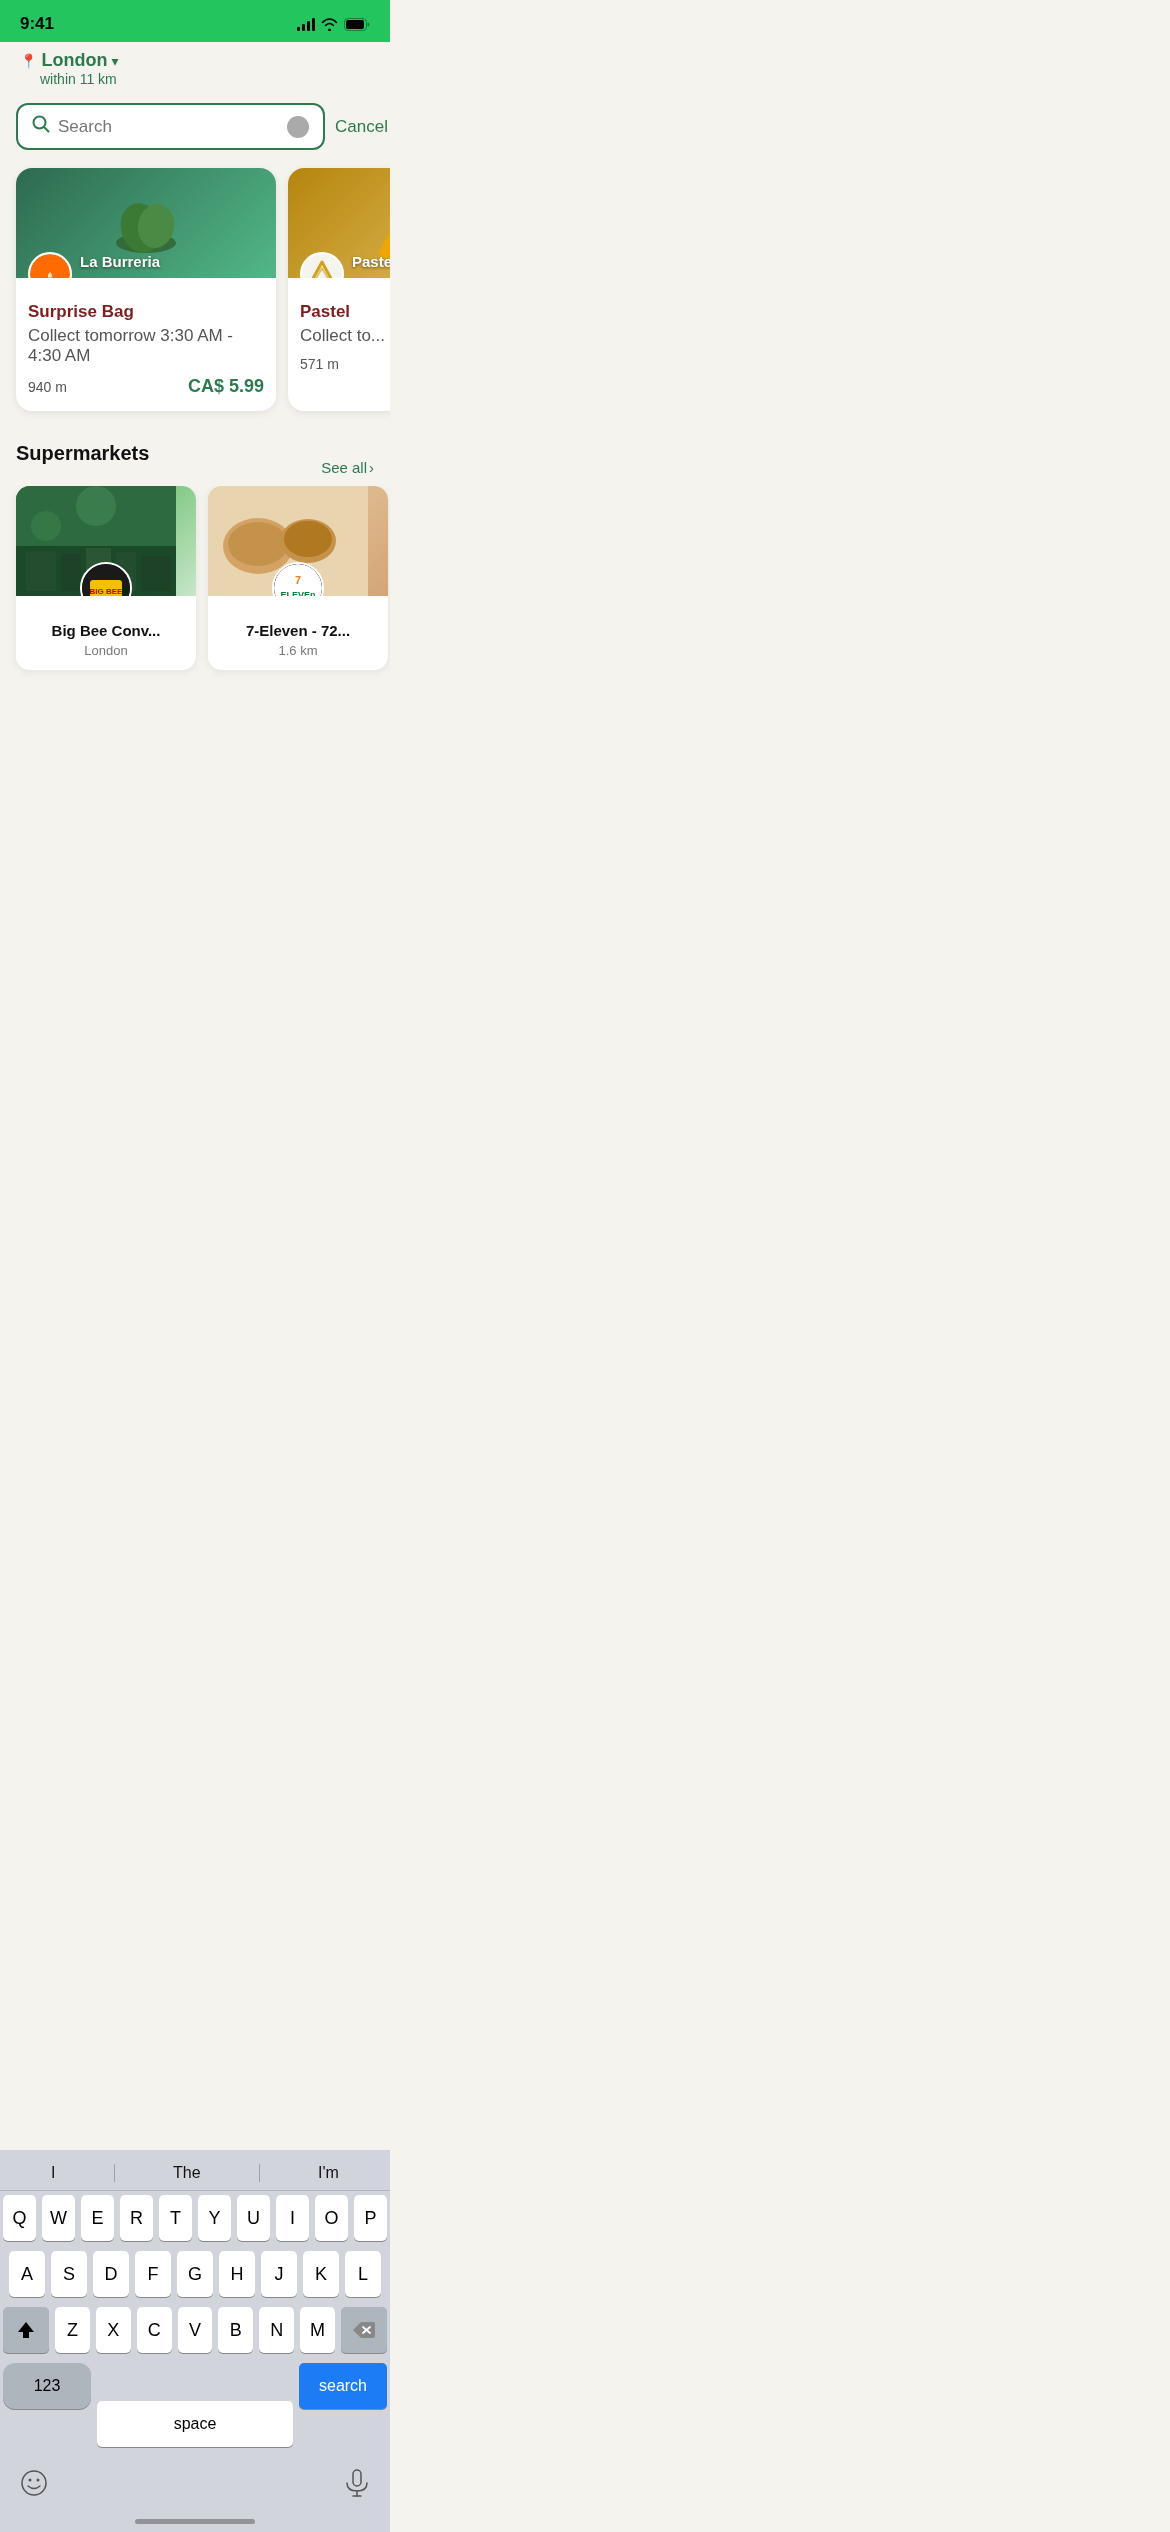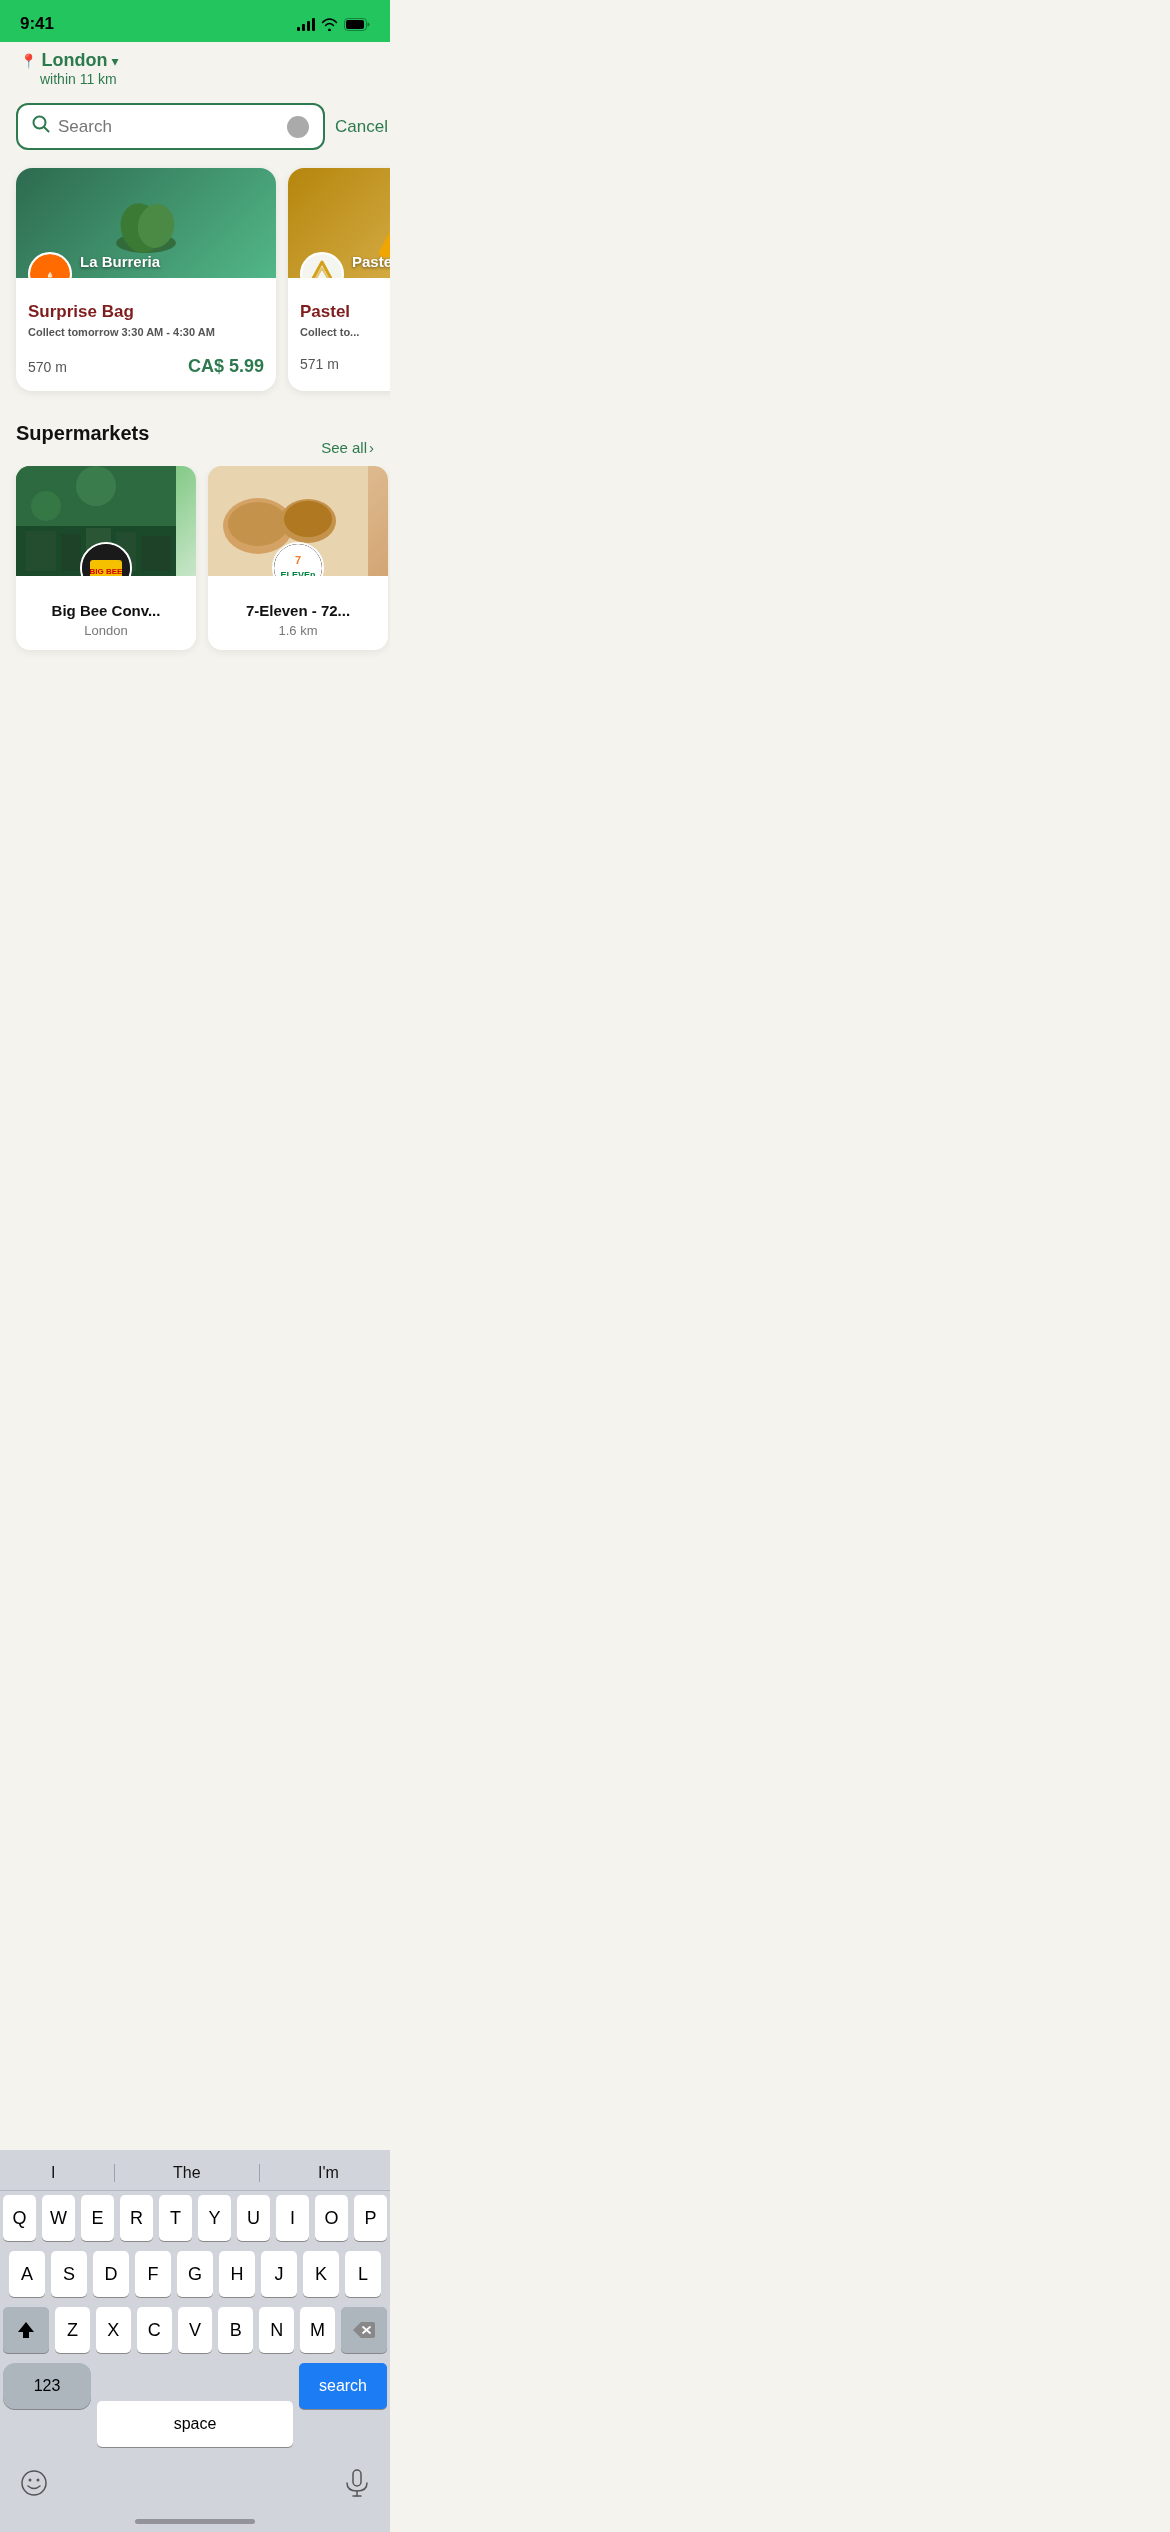--- a/index.html
+++ b/index.html
@@ -192,24 +192,23 @@
     .card-body {
       padding: 24px 12px 14px;
     }
     .card-title {
       font-size: 17px;
       font-weight: 700;
       color: #7f1d1d;
       margin-bottom: 4px;
     }
     .card-collect {
-      font-size: 11px;
+      font-size: 17px;
       color: #555;
-      margin-bottom: 18px;
-      font-weight: bold;
+      margin-bottom: 10px;
     }
     .card-footer {
       display: flex;
       justify-content: space-between;
       align-items: center;
     }
     .card-distance {
       font-size: 14px;
       color: #555;
       font-weight: 500;
@@ -486,21 +485,21 @@
           <circle cx="20" cy="20" r="20" fill="#ff6b00"></circle>
           <text x="20" y="25" text-anchor="middle" fill="white" font-size="8" font-weight="bold">🍦</text>
         </svg>
       </div>
       <span class="card-store-name">La Burreria</span>
     </div>
     <div class="card-body">
       <div class="card-title">Surprise Bag</div>
       <div class="card-collect">Collect tomorrow 3:30 AM - 4:30 AM</div>
       <div class="card-footer">
-        <span class="card-distance">570 m</span>
+        <span class="card-distance">940 m</span>
         <span class="card-price">CA$ 5.99</span>
       </div>
     </div>
   </div>
 
   <div class="store-card">
     <div class="card-image-wrap">
       <div class="card-img-pastel">
         <svg width="80" height="80" viewBox="0 0 80 80">
           <polygon points="40,5 75,70 5,70" fill="none" stroke="#f0a500" stroke-width="8" stroke-linejoin="round"></polygon>

